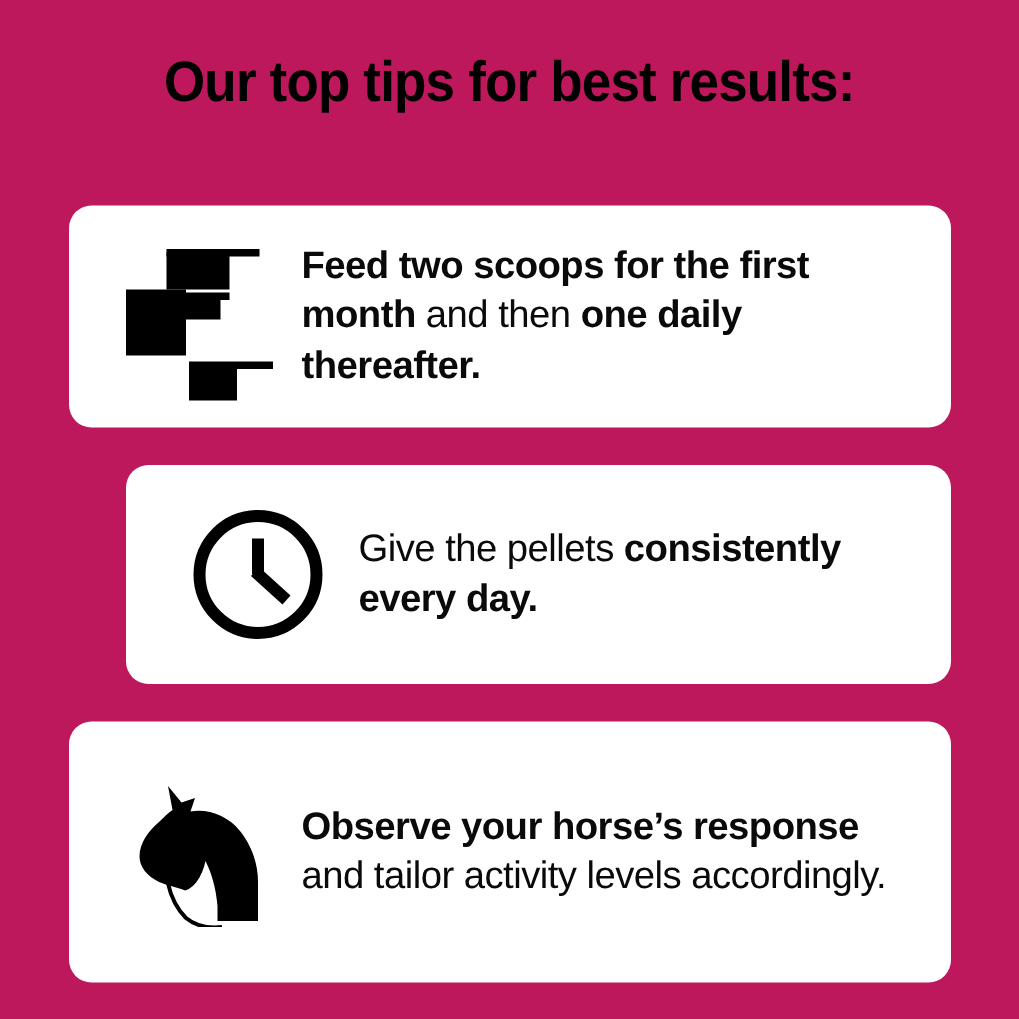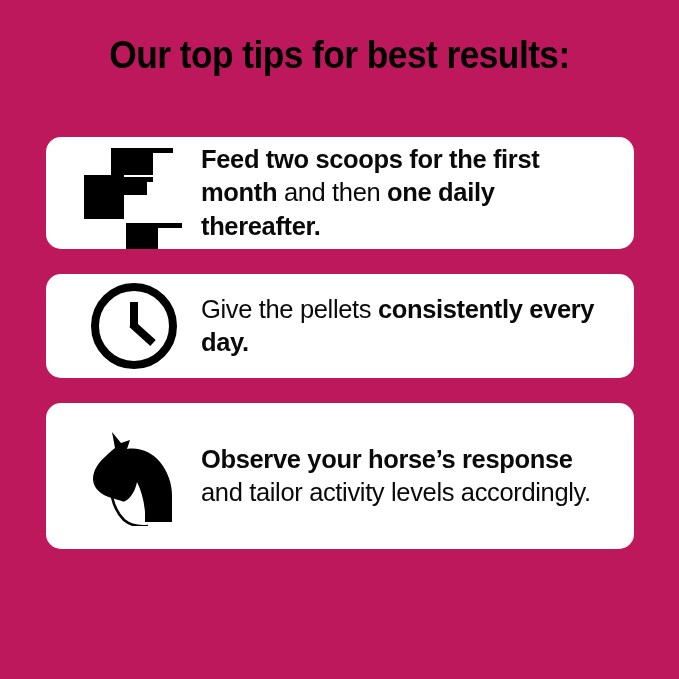--- a/index.html
+++ b/index.html
@@ -46,23 +46,23 @@
   }
   .card {
     background: #ffffff;
     border-radius: 15px;
     display: flex;
     align-items: center;
     box-sizing: border-box;
     padding: 0 20px 0 20px;
     overflow: hidden;
   }
-  .card-1 { height: 112px; justify-content: space-between; }
-  .card-2 { height: 104px; }
-  .card-3 { height: 146px; }
+  .card-1 { height: 148px; justify-content: space-between; }
+  .card-2 { height: 146px; margin-left: 38px; }
+  .card-3 { height: 174px; }
 
   .icon-cell {
     width: 135px;
     min-width: 135px;
     height: 146px;
     position: relative;
     display: flex;
     align-items: center;
     justify-content: center;
   }

